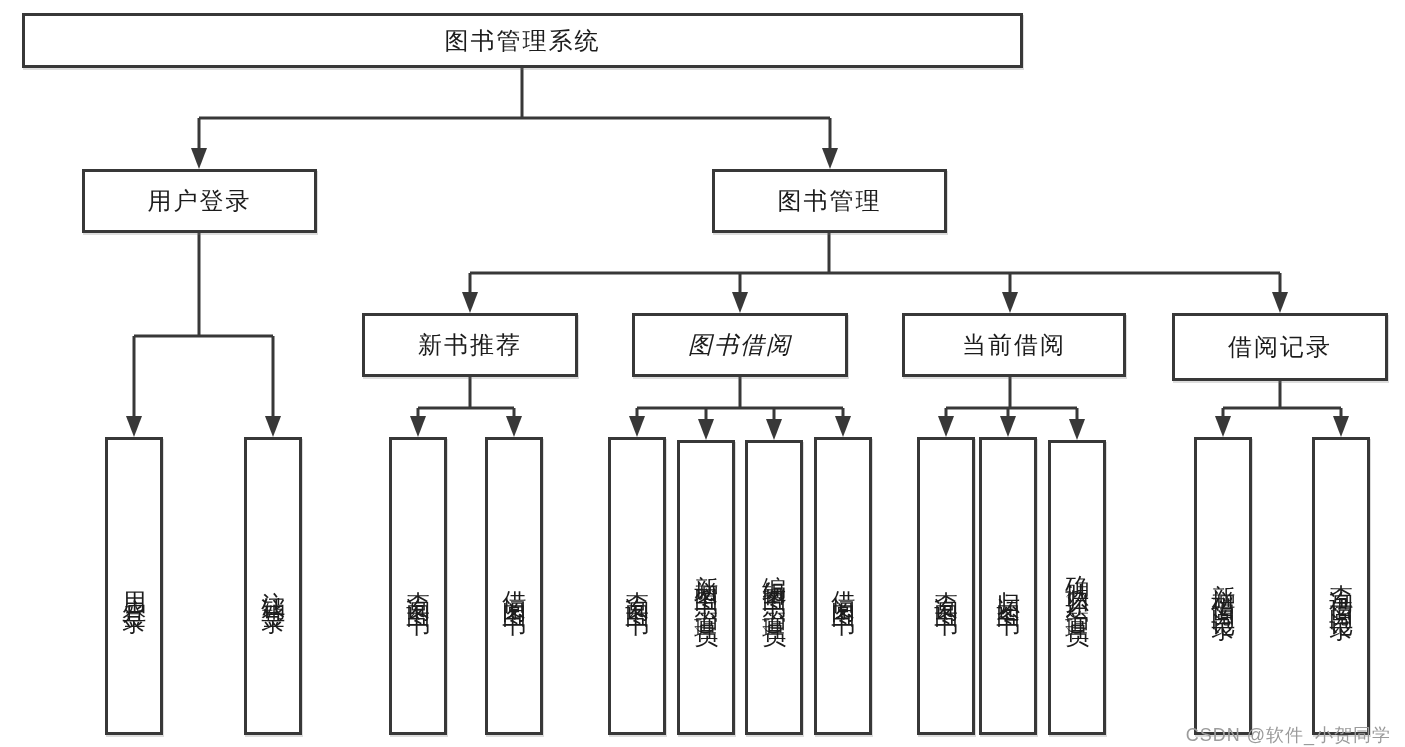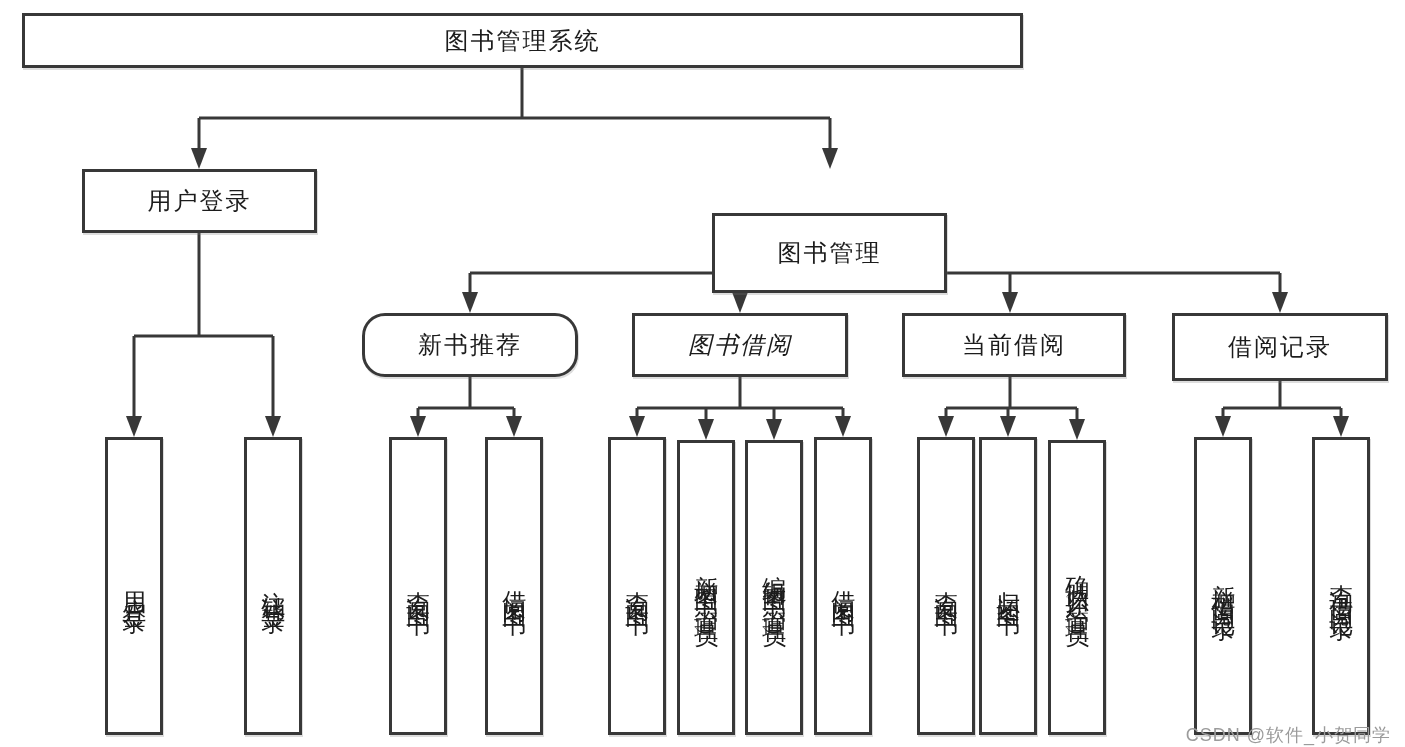--- a/index.html
+++ b/index.html
@@ -93,25 +93,25 @@
     </g>
   </svg>
 
   <div class="box" style="left:22px; top:13px; width:1001px; height:55px;">
     <span class="hlabel">图书管理系统</span>
   </div>
 
   <div class="box" style="left:82px; top:169px; width:235px; height:64px;">
     <span class="hlabel">用户登录</span>
   </div>
-  <div class="box" style="left:712px; top:169px; width:235px; height:80px;margin-top:44px;">
+  <div class="box" style="left:712px; top:169px; width:235px; height:64px;">
     <span class="hlabel">图书管理</span>
   </div>
 
-  <div class="box" style="left:362px; top:313px; width:216px; height:64px;border-radius:23px;">
+  <div class="box" style="left:362px; top:313px; width:216px; height:64px;">
     <span class="hlabel">新书推荐</span>
   </div>
   <div class="box" style="left:632px; top:313px; width:216px; height:64px;font-style:italic;">
     <span class="hlabel">图书借阅</span>
   </div>
   <div class="box" style="left:902px; top:313px; width:224px; height:64px;">
     <span class="hlabel">当前借阅</span>
   </div>
   <div class="box" style="left:1172px; top:313px; width:216px; height:68px;">
     <span class="hlabel">借阅记录</span>

